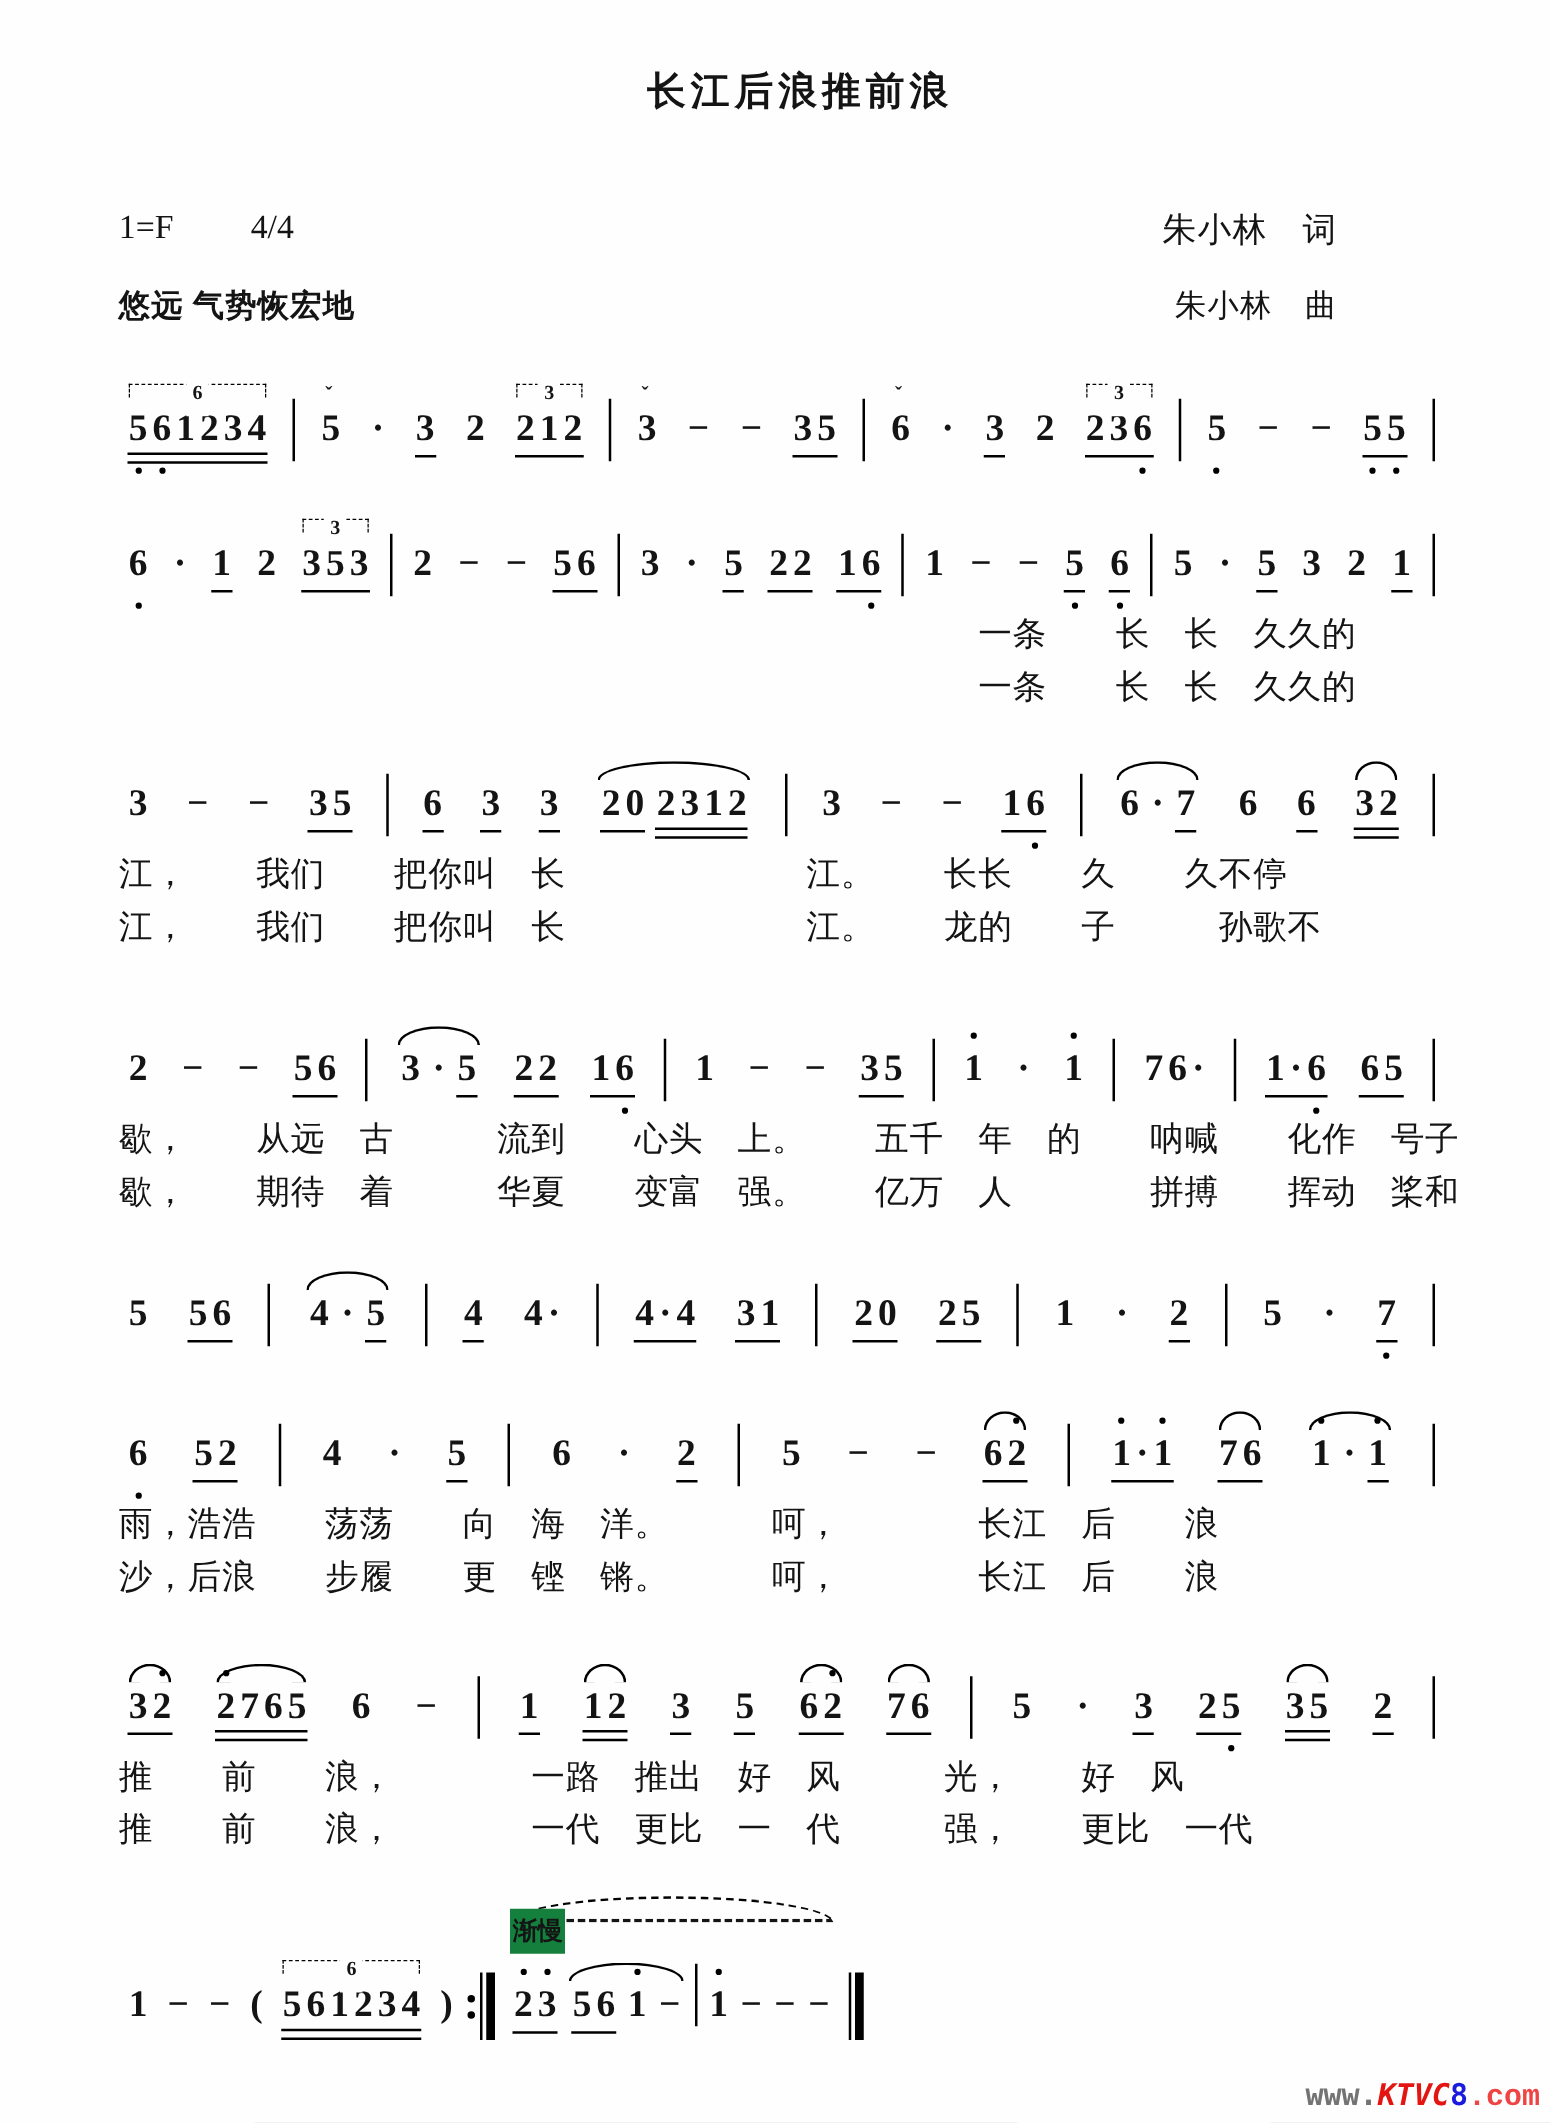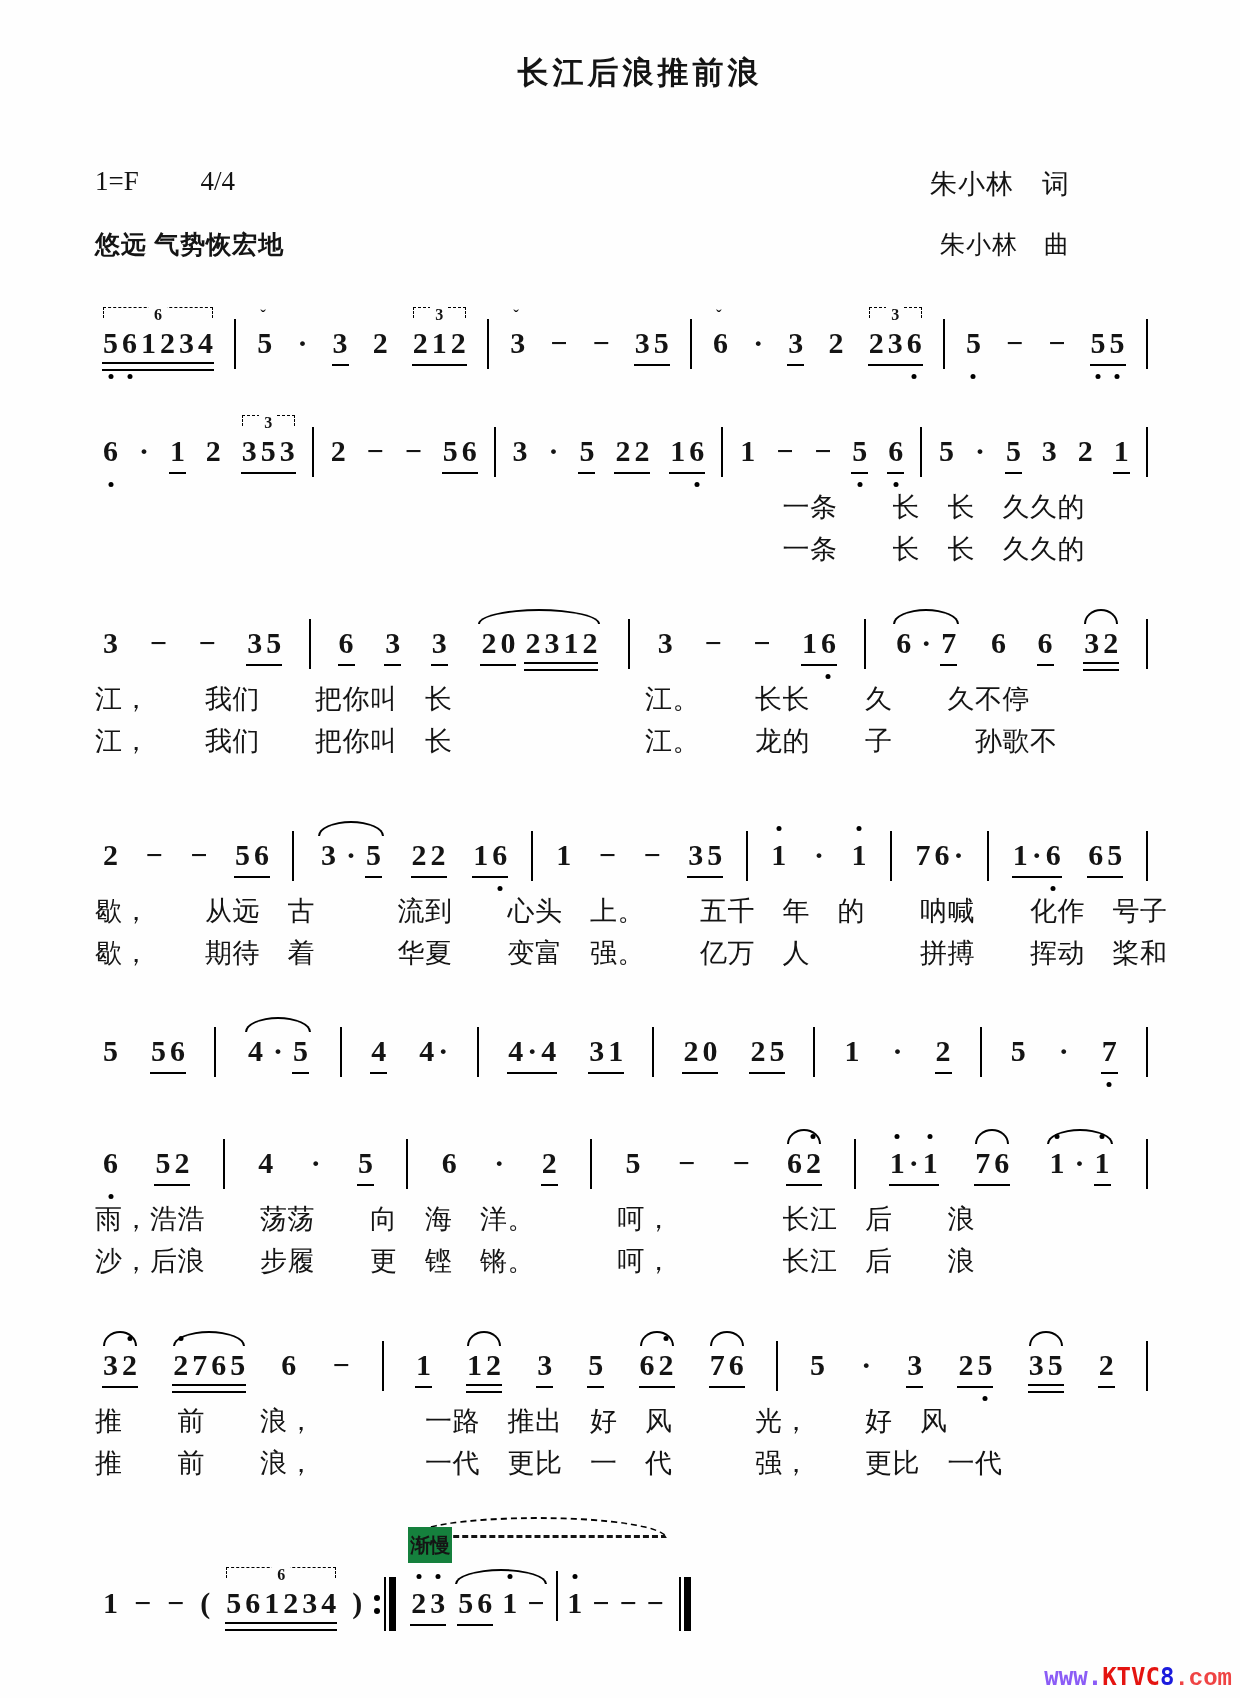--- a/index.html
+++ b/index.html
@@ -335,16 +335,16 @@
           <span class="tok arc dashed"><span class="tlabel">渐慢</span><span class="tbody"><span class="tok"><span class="tbody u1"><span class="nch">2<i class="od above"></i></span><span class="nch">3<i class="od above"></i></span></span></span><span class="tok arc"><span class="tbody"><span class="tok"><span class="tbody u1"><span class="nch">5</span><span class="nch">6</span></span></span><span class="tok"><span class="tbody"><span class="nch">1<i class="od above"></i></span></span></span><span class="tok"><span class="tbody"><span class="nch">−</span></span></span></span></span><span class="bar bar-s"></span><span class="tok"><span class="tbody"><span class="nch">1<i class="od above"></i></span></span></span><span class="tok"><span class="tbody"><span class="nch">−</span></span></span><span class="tok"><span class="tbody"><span class="nch">−</span></span></span><span class="tok"><span class="tbody"><span class="nch">−</span></span></span></span></span>
           <span class="bar bar-f">
             <span class="bline thin"></span>
             <span class="bline thick"></span>
           </span>
         </div>
       </div>
     </div>
 
   <div class="watermark">
-    <span style="color: #8b5cf6;">www.</span><span style="color: rgb(228, 20, 16);">KTVC</span><span style="color: rgb(27, 27, 221);">8</span><span style="color: #ef4444; font-family: Liberation Mono, monospace;">.com</span>
+    <span style="color: #737373;">www.</span><span style="color: rgb(228, 20, 16); font-style: italic;">KTVC</span><span style="color: rgb(27, 27, 221);">8</span><span style="color: #ef4444; font-family: Liberation Mono, monospace;">.com</span>
   </div>
 
 </div>
 
 </body></html>

